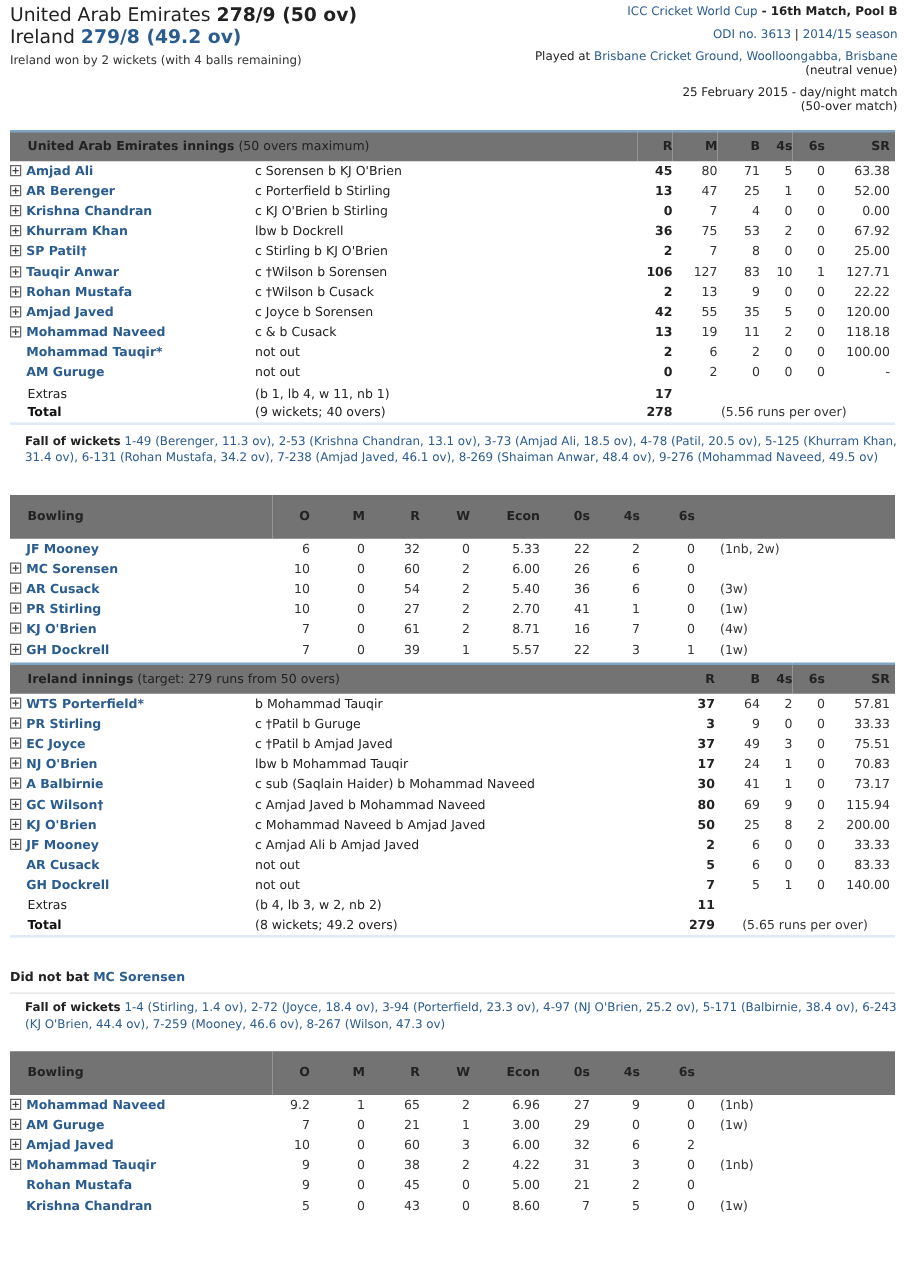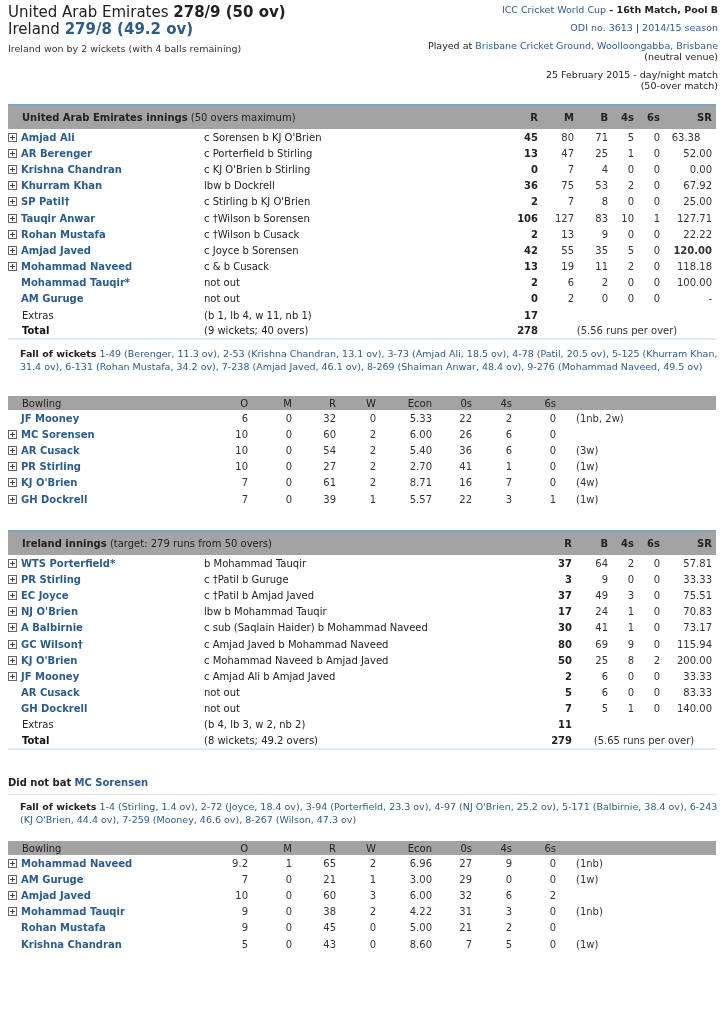--- a/index.html
+++ b/index.html
@@ -14,40 +14,40 @@
   .team-line { font-size: 15px; line-height: 17px; color: #222; }
   .team-line .score { font-weight: bold; }
   .team-line.win .score { color: #2b5c8f; }
   .result { font-size: 9.5px; margin-top: 5px; color: #333; }
   .hdr-right { position: absolute; right: 6px; top: 4px; width: 300px; text-align: right; font-size: 9.5px; line-height: 11px; color: #222; }
   .hdr-right p { margin-bottom: 7px; }
   .hdr-right .b { font-weight: bold; }
 
   table { border-collapse: collapse; width: 100%; }
   .sec { position: absolute; left: 8px; width: 708px; }
-  .bat thead tr, .bowl thead tr { background: #a3a3a3; }
+  .bat thead tr, .bowl thead tr { background: #737373; }
   .bat thead th { height: 24px; font-size: 10px; text-align: right; font-weight: bold; color: #222; }
   .bat thead th.first { text-align: left; padding-left: 14px; }
   .bat thead th.first .light { font-weight: normal; }
   .bat { border-top: 2px solid #7fa3c3; border-bottom: 2px solid #dcebf7; }
   .bat td { height: 16.2px; font-size: 10px; text-align: right; color: #333; padding-right: 0; }
   .bat td.name { text-align: left; width: 196px; font-weight: bold; color: #2b5c8f; white-space: nowrap; }
   .bat td.name.plain { color: #222; font-weight: normal; padding-left: 14px; }
   .bat td.name.total { color: #111; font-weight: bold; padding-left: 14px; }
   .bat td.dis { text-align: left; color: #222; white-space: nowrap; }
   .bat td.r { font-weight: bold; color: #222; }
   .exp { display: inline-block; width: 9px; height: 9px; border: 1px solid #666; margin-right: 4px; position: relative; vertical-align: -1px; background: #fff; }
   .exp::before { content: ""; position: absolute; left: 1px; right: 1px; top: 3px; height: 1px; background: #444; }
   .exp::after { content: ""; position: absolute; top: 1px; bottom: 1px; left: 3px; width: 1px; background: #444; }
   .noexp { display: inline-block; width: 13px; }
 
   .fow { font-size: 9.5px; line-height: 12.5px; color: #2b5c8f; margin-left: 12px; }
   .fow .lbl { font-weight: bold; color: #222; }
 
-  .bowl thead th { height: 14px; font-size: 10px; font-weight: normal; color: #222; text-align: right; }
+  .bowl thead th { height: 35px; font-size: 10px; font-weight: bold; color: #222; text-align: right; }
   .bowl thead th.first { text-align: left; padding-left: 14px; }
   .bowl td { height: 16.2px; font-size: 10px; text-align: right; color: #333; }
   .bowl td.name { text-align: left; font-weight: bold; color: #2b5c8f; white-space: nowrap; }
   .bowl td.note { text-align: left; padding-left: 20px; }
 
   .dnb { font-size: 10px; }
   .dnb .lbl { font-weight: bold; color: #222; }
   .dnb .v { color: #2b5c8f; font-weight: bold; }
   .hr { position: absolute; left: 8px; width: 708px; height: 1px; background: #e2e2e2; }
 </style>
@@ -89,21 +89,21 @@
       </thead>
     <tbody id="bat1-body">
         <tr>
           <td class="name"><span class="exp"></span><span>Amjad Ali</span></td>
           <td class="dis">c Sorensen b KJ O'Brien</td>
           <td class="r">45</td>
           <td>80</td>
           <td>71</td>
           <td>5</td>
           <td>0</td>
-          <td style="padding-right: 4px; text-align: center;">63.38</td>
+          <td style="padding-right: 4px;">63.38</td>
         </tr>
         <tr>
           <td class="name"><span class="exp"></span><span>AR Berenger</span></td>
           <td class="dis">c Porterfield b Stirling</td>
           <td class="r">13</td>
           <td>47</td>
           <td>25</td>
           <td>1</td>
           <td>0</td>
           <td style="padding-right: 4px;">52.00</td>
@@ -159,21 +159,21 @@
           <td style="padding-right: 4px;">22.22</td>
         </tr>
         <tr>
           <td class="name"><span class="exp"></span><span>Amjad Javed</span></td>
           <td class="dis">c Joyce b Sorensen</td>
           <td class="r">42</td>
           <td>55</td>
           <td>35</td>
           <td>5</td>
           <td>0</td>
-          <td style="padding-right: 4px; font-weight: bold;">120.00</td>
+          <td style="padding-right: 4px;">120.00</td>
         </tr>
         <tr>
           <td class="name"><span class="exp"></span><span>Mohammad Naveed</span></td>
           <td class="dis">c &amp; b Cusack</td>
           <td class="r">13</td>
           <td>19</td>
           <td>11</td>
           <td>2</td>
           <td>0</td>
           <td style="padding-right: 4px;">118.18</td>

